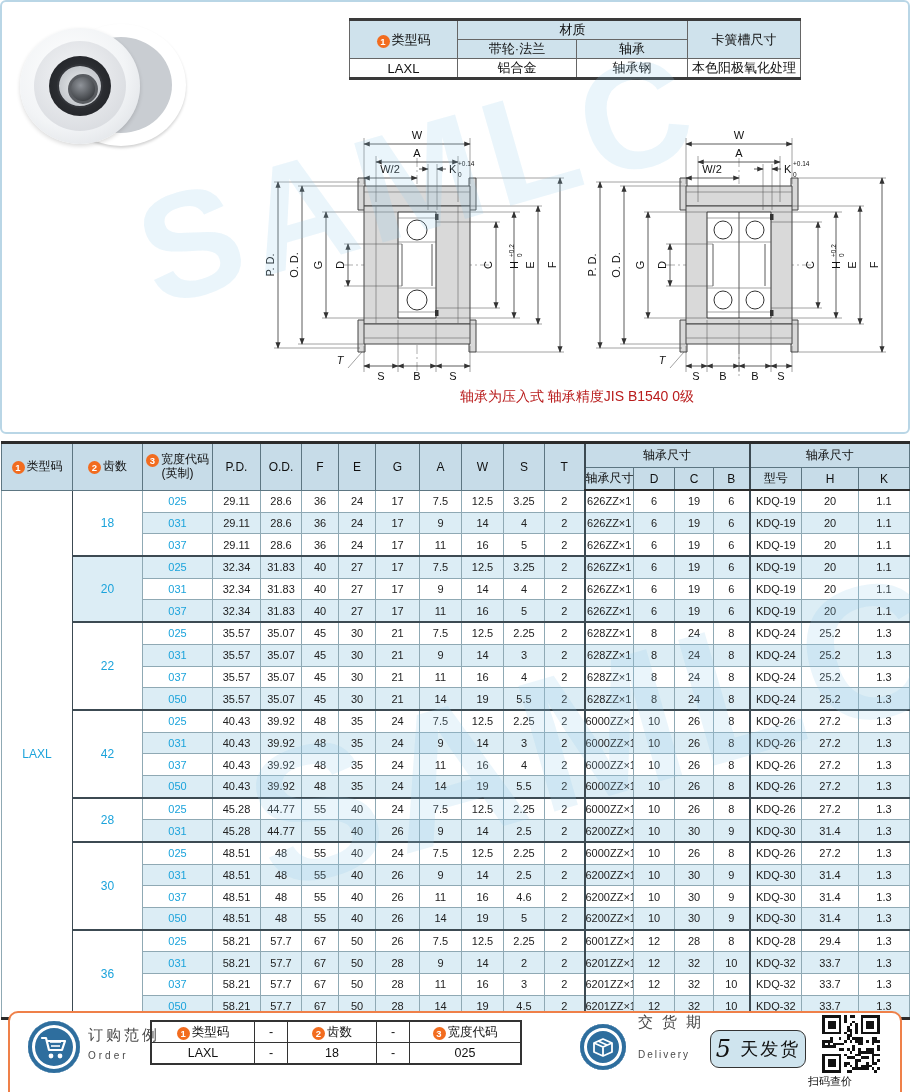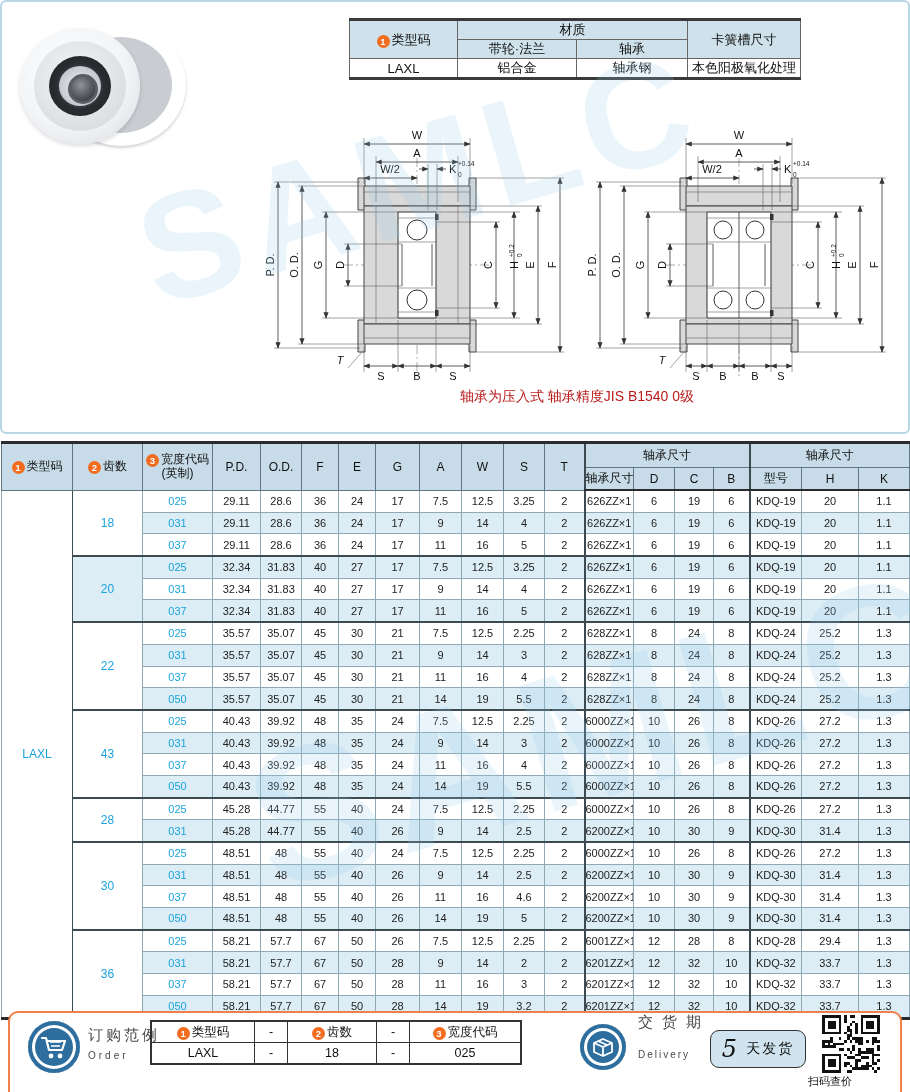--- a/index.html
+++ b/index.html
@@ -77,21 +77,21 @@
                box-shadow:inset 0 0 0 4px #2e6e9e,inset 0 0 0 7px #fff,inset 0 0 0 60px #2e6e9e;
                display:flex;align-items:center;justify-content:center;}
   .f-label-cn{position:absolute;font-size:15px;letter-spacing:3px;color:#4a4a4a;}
   .f-label-en{position:absolute;font-size:10px;letter-spacing:3px;color:#4a4a4a;}
   .ot{position:absolute;left:140px;top:7px;border-collapse:collapse;border:2px solid #333;}
   .ot td{border:1.5px solid #333;text-align:center;font-size:12.5px;color:#111;padding:0 5px;height:20px;white-space:nowrap;}
   .ot .ot-title{background:#cfe3ed;height:22px;font-size:13px;}
   .pill{position:absolute;left:700px;top:17px;width:94px;height:36px;border:1.5px solid #333;border-radius:9px;
         background:#cfe4ee;display:flex;align-items:center;justify-content:center;gap:9px;}
   .pill .num{font-family:"DejaVu Serif",serif;font-style:italic;font-size:24px;color:#111;}
-  .pill .suf{font-size:14px;color:#111;letter-spacing:2px;}
+  .pill .suf{font-size:18px;color:#111;letter-spacing:2px;}
   .qr{position:absolute;left:812px;top:2px;width:58px;height:58px;}
   .qr-cap{position:absolute;left:798px;top:61px;width:86px;font-size:11px;color:#111;}
 </style>
 </head>
 <body>
 
 <div class="page">
 
   <div class="top-box">
 
@@ -578,21 +578,21 @@
             <td>2</td>
             <td class="bl-dark">628ZZ×1</td>
             <td>8</td>
             <td>24</td>
             <td>8</td>
             <td class="bl-dark">KDQ-24</td>
             <td>25.2</td>
             <td>1.3</td>
           </tr>
           <tr class="group-start">
-            <td rowspan="4" class="teeth-cell no-band">43</td>
+            <td rowspan="4" class="teeth-cell no-band">42</td>
             <td class="blue">025</td>
             <td>40.43</td>
             <td>39.92</td>
             <td>48</td>
             <td>35</td>
             <td>24</td>
             <td>7.5</td>
             <td>12.5</td>
             <td>2.25</td>
             <td>2</td>
@@ -837,21 +837,21 @@
           </tr>
           <tr class="alt">
             <td class="blue">050</td>
             <td>58.21</td>
             <td>57.7</td>
             <td>67</td>
             <td>50</td>
             <td>28</td>
             <td>14</td>
             <td>19</td>
-            <td>3.2</td>
+            <td>4.5</td>
             <td>2</td>
             <td class="bl-dark">6201ZZ×1</td>
             <td>12</td>
             <td>32</td>
             <td>10</td>
             <td class="bl-dark">KDQ-32</td>
             <td>33.7</td>
             <td>1.3</td>
           </tr>
         </tbody>

